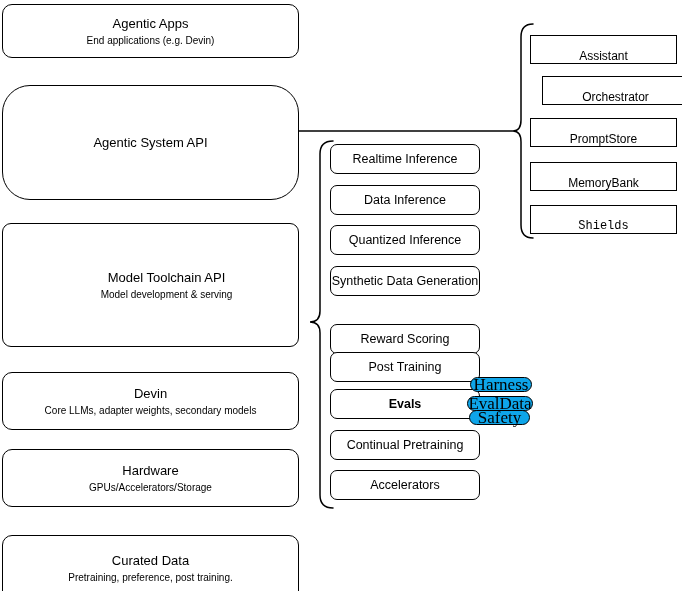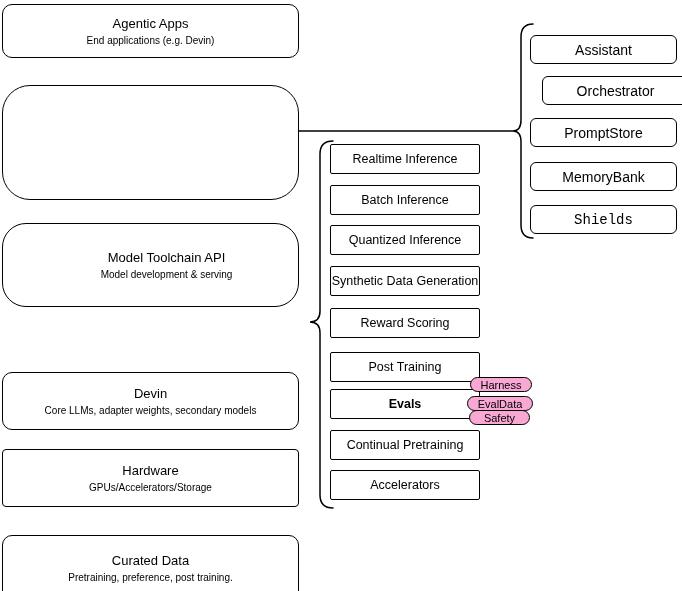--- a/index.html
+++ b/index.html
@@ -24,39 +24,41 @@
     display: flex;
     flex-direction: column;
     align-items: center;
     justify-content: center;
     text-align: center;
   }
   .left-box { left: 2px; width: 297px; }
   .box-title { font-size: 13px; line-height: 16px; }
   .box-sub { font-size: 10px; line-height: 13px; margin-top: 2px; }
   .mid-box {
-    left: 330px; width: 150px; height: 30px; border-radius: 2px;
+    left: 330px; width: 150px; height: 30px; border-radius: 7px;
     font-size: 12.5px;
   }
   .right-box {
-    left: 530px; width: 147px; height: 29px; border-radius: 6px;
-    font-size: 14px;
+    left: 530px; width: 147px; height: 29px; border-radius: 0;
+    font-size: 12px;
+    justify-content: flex-end;
   }
   .tag {
     position: absolute;
     box-sizing: border-box;
-    background: #f9a8d4;
+    background: #0ea5e9;
     border: 1.5px solid #000000;
     border-radius: 8px;
     height: 15px;
     display: flex;
     align-items: center;
     justify-content: center;
-    font-size: 11px;
+    font-size: 17px;
     z-index: 5;
+    font-family: Liberation Serif, serif;
   }
   #connector-layer {
     position: absolute;
     left: 0; top: 0;
     width: 682px; height: 591px;
     z-index: 1;
     pointer-events: none;
   }
   .node { z-index: 2; }
 </style>
@@ -70,55 +72,56 @@
     <path d="M333,141 Q320,141 320,154 L320,311 Q320,322 310,322 Q320,322 320,333 L320,495 Q320,508 333,508" stroke="#000000" stroke-width="1.5" fill="none" stroke-linecap="round"></path>
     <path d="M533,24 Q521,24 521,37 L521,120 Q521,131 513,131 Q521,131 521,142 L521,225 Q521,238 533,238" stroke="#000000" stroke-width="1.5" fill="none" stroke-linecap="round"></path>
   </svg>
 
   <div class="box left-box node" style="top:4px; height:54px; border-radius:10px;">
     <div class="box-title">Agentic Apps</div>
     <div class="box-sub">End applications (e.g. Devin)</div>
   </div>
 
   <div class="box left-box node" style="top:85px; height:115px; border-radius:28px;">
+    <div class="box-title">Agentic System API</div>
   </div>
 
-  <div class="box left-box node" style="top:223px; height:84px; border-radius:24px;padding-left:32px;">
+  <div class="box left-box node" style="top:223px; height:124px; border-radius:9px;padding-left:32px;">
     <div class="box-title">Model Toolchain API</div>
     <div class="box-sub">Model development &amp; serving</div>
   </div>
 
   <div class="box left-box node" style="top:372px; height:58px; border-radius:10px;">
     <div class="box-title">Devin</div>
     <div class="box-sub">Core LLMs, adapter weights, secondary models</div>
   </div>
 
-  <div class="box left-box node" style="top:449px; height:58px; border-radius:4px;">
+  <div class="box left-box node" style="top:449px; height:58px; border-radius:10px;">
     <div class="box-title">Hardware</div>
     <div class="box-sub">GPUs/Accelerators/Storage</div>
   </div>
 
   <div class="box left-box node" style="top:535px; height:66px; border-radius:10px;">
     <div class="box-title">Curated Data</div>
     <div class="box-sub">Pretraining, preference, post training.</div>
   </div>
 
   <div class="box mid-box node" style="top:144px;">
     <span>Realtime Inference</span>
   </div>
   <div class="box mid-box node" style="top:185px;">
-    <span>Batch Inference</span>
+    <span>Data Inference</span>
   </div>
   <div class="box mid-box node" style="top:225px;">
     <span>Quantized Inference</span>
   </div>
   <div class="box mid-box node" style="top:266px;">
     <span>Synthetic Data Generation</span>
   </div>
-  <div class="box mid-box node" style="top:308px;">
+  <div class="box mid-box node" style="top:324px;">
     <span>Reward Scoring</span>
   </div>
   <div class="box mid-box node" style="top:352px;">
     <span>Post Training</span>
   </div>
   <div class="box mid-box node" style="top:389px;font-weight:bold;">
     <span>Evals</span>
   </div>
   <div class="box mid-box node" style="top:430px;text-align:right;">
     <span>Continual Pretraining</span>

